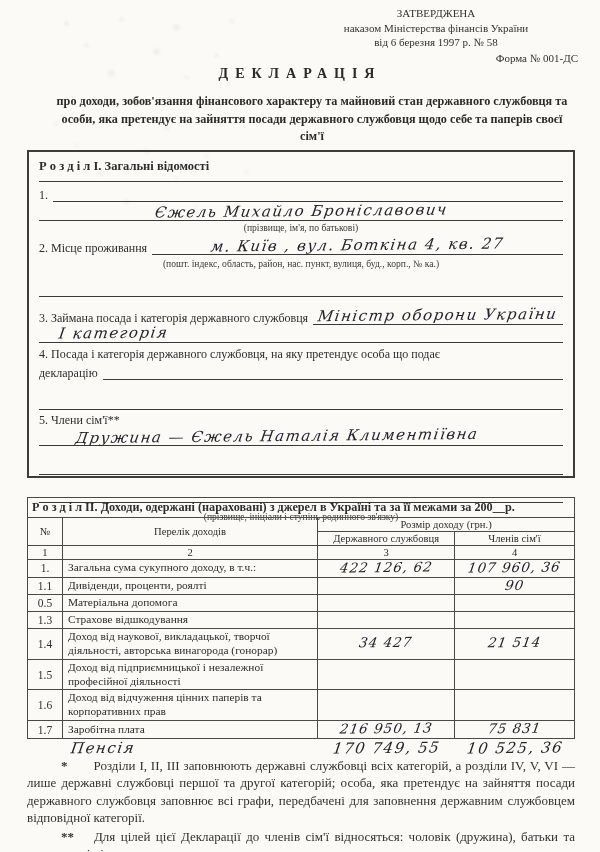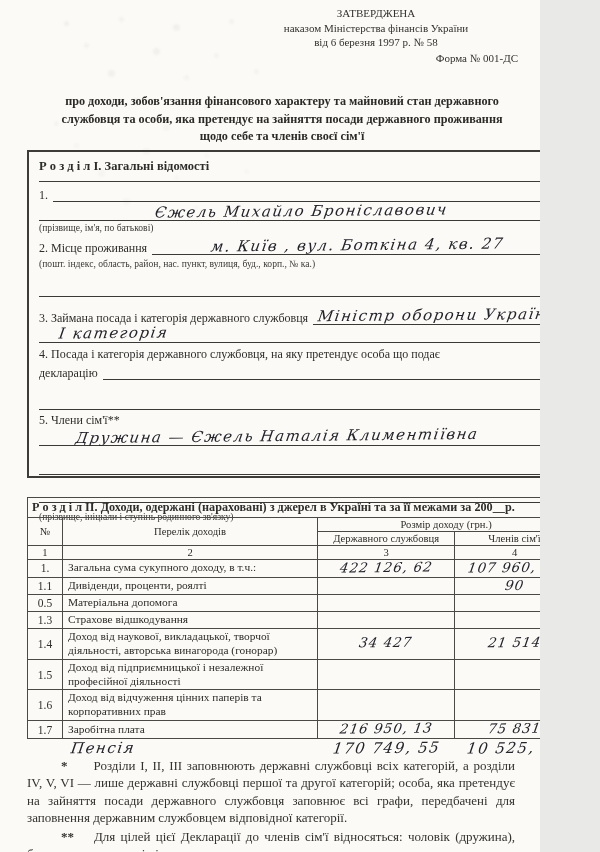--- a/index.html
+++ b/index.html
@@ -1,18 +1,18 @@
 <!DOCTYPE html>
 <html><head>
 <meta charset="utf-8">
 <style>
   html,body{margin:0;padding:0;}
   body{width:600px;height:852px;overflow:hidden;background:#e9e9e7;}
   .page{
-    position:relative;width:540px;height:852px;
+    position:relative;width:600px;height:852px;
     background:#fbfaf6;
     font-family:"Liberation Serif",serif;
     color:#2e2d2b;overflow:hidden;
   }
   
   .noise{position:absolute;pointer-events:none;opacity:.5;}
   .noise-dot{width:3px;height:3px;background:transparent;border-radius:2px;
     box-shadow:40px 12px 1px 1px rgba(110,110,112,.16),95px 8px 1px 1px rgba(110,110,112,.12),
     150px 16px 1px 2px rgba(110,110,112,.14),205px 10px 1px 1px rgba(110,110,112,.11),
     60px 34px 1px 1px rgba(110,110,112,.12),130px 40px 1px 2px rgba(110,110,112,.14),
@@ -30,21 +30,21 @@
   .doc-subtitle{position:absolute;top:93px;left:52px;right:28px;text-align:center;
     font-weight:bold;font-size:12.2px;line-height:1.45;color:#2b2a27;}
   
   .sec1{position:absolute;left:27px;top:150px;width:548px;height:328px;
     border:2px solid #3d3c39;box-sizing:border-box;padding:7px 10px 20px 10px;}
   .sec1-head{font-weight:bold;font-size:12.5px;}
   .rule{border-bottom:1.6px solid #3d3c39;margin-top:7px;}
   .frow{display:flex;align-items:flex-end;font-size:12px;line-height:1.2;}
   .flabel{white-space:nowrap;padding-right:5px;}
   .fline{flex:1;border-bottom:1.2px solid #3a3936;min-height:14px;}
-  .hint{text-align:left;font-size:9.6px;color:#3a3936;margin-top:1px;}
+  .hint{text-align:center;font-size:9.6px;color:#3a3936;margin-top:1px;}
   
   .hw{font-family:"DejaVu Serif",serif;font-style:italic;color:#23232b;
     display:inline-block;transform:skewX(-9deg) rotate(-0.6deg);
     letter-spacing:1.5px;font-size:15px;line-height:1;padding:0 2px 1px 2px;white-space:nowrap;}
   .hw-sm{font-size:13.5px;letter-spacing:1px;}
   
   .sec2{position:absolute;left:27px;top:497px;width:548px;border-collapse:collapse;
     font-size:11.5px;color:#2e2d2b;}
   .sec2 td{border:1.2px solid #4a4946;padding:1px 5px;vertical-align:middle;box-sizing:border-box;}
   .sec2 .t-title{font-weight:bold;font-size:12.2px;padding:2px 4px;}
@@ -74,21 +74,22 @@
   <div class="noise noise-dot" style="left:25px;top:10px;"></div>
   <div class="noise noise-dot" style="left:15px;top:110px;opacity:.3;"></div>
 
   <div class="approve">
     <div>ЗАТВЕРДЖЕНА</div>
     <div>наказом Міністерства фінансів України</div>
     <div>від 6 березня 1997 р. № 58</div>
     <div class="form-no">Форма № 001-ДС</div>
   </div>
 
-  <div class="doc-subtitle">про доходи, зобов'язання фінансового характеру та майновий стан державного службовця та особи, яка претендує на зайняття посади державного проживання щодо себе та членів своєї сім'ї</div>
+  <div class="doc-title">ДЕКЛАРАЦІЯ</div>
+  <div class="doc-subtitle">про доходи, зобов'язання фінансового характеру та майновий стан державного службовця та особи, яка претендує на зайняття посади державного службовця щодо себе та паперів своєї сім'ї</div>
 
   <div class="sec1">
     <div class="sec1-head">Р о з д і л  I. Загальні відомості</div>
     <div class="rule"></div>
 
     <div class="frow" style="margin-top:5px;">
       <span class="flabel">1.</span>
       <span class="fline"></span>
     </div>
     <div class="frow" style="margin-top:2px;">

